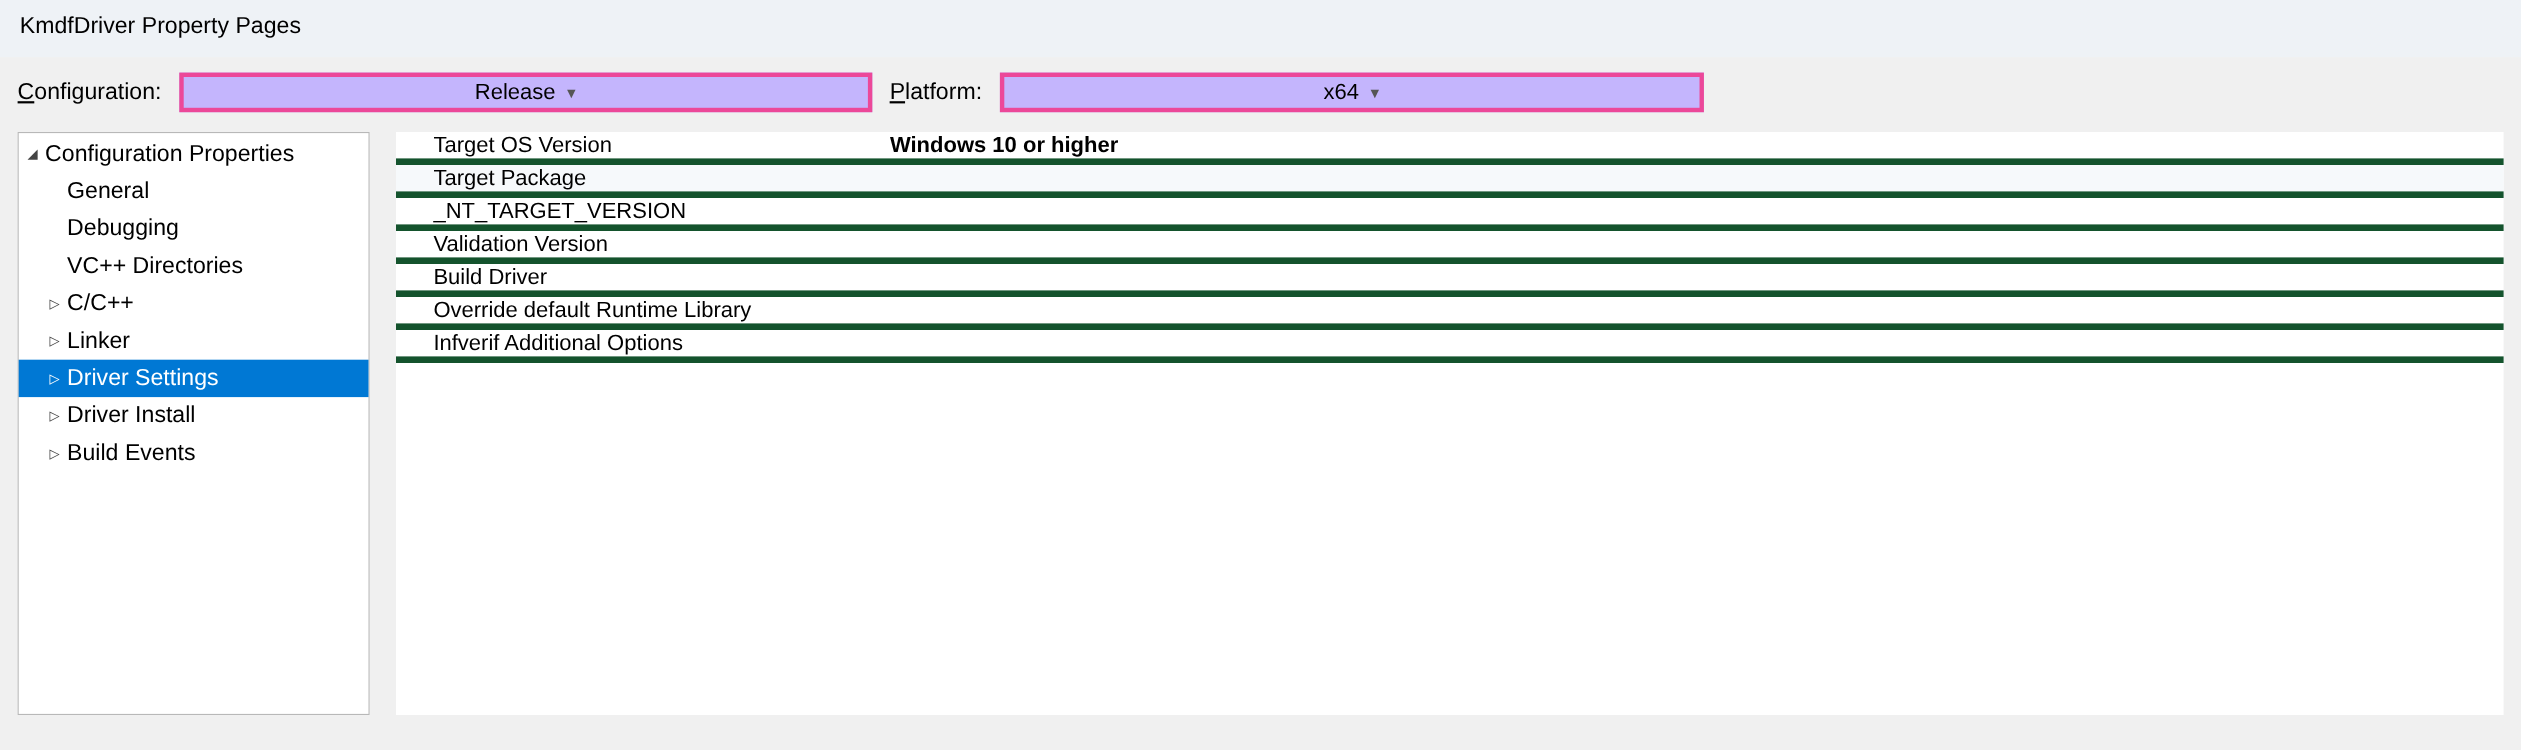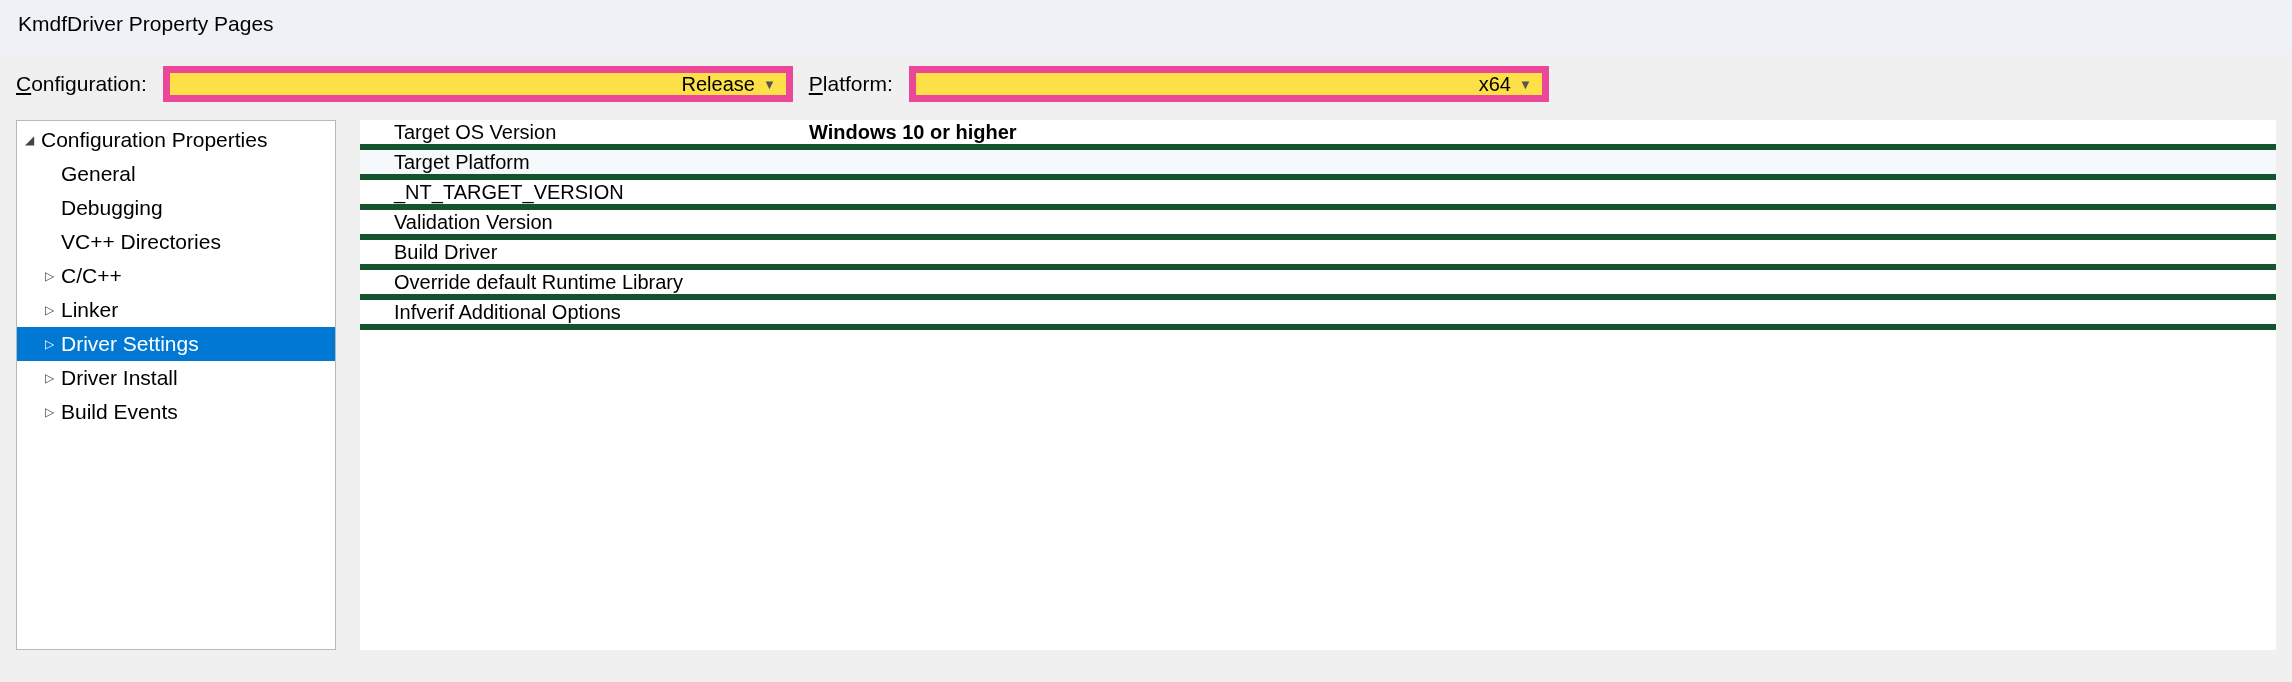--- a/index.html
+++ b/index.html
@@ -28,26 +28,26 @@
       padding: 14px 16px 18px 16px;
       background: #f0f0f0;
     }
     .config-label {
       font-size: 21px;
     }
     .underline-first::first-letter {
       text-decoration: underline;
     }
     .dropdown {
-      background: #fde047;
-      border: 7px solid #ec4899;
+      background: #c4b5fd;
+      border: 4px solid #ec4899;
       height: 36px;
       display: flex;
       align-items: center;
-      justify-content: flex-end;
+      justify-content: center;
       padding: 0 10px 0 12px;
       font-size: 20px;
       cursor: pointer;
     }
     .dropdown-config {
       flex: 1;
       max-width: 630px;
     }
     .dropdown-platform {
       flex: 1;
@@ -185,21 +185,21 @@
       <span>Build Events</span>
     </div>
   </div>
 
   <div class="grid-panel">
     <div class="grid-row">
       <div class="grid-label">Target OS Version</div>
       <div class="grid-value bold">Windows 10 or higher</div>
     </div>
     <div class="grid-row alt">
-      <div class="grid-label">Target Platform</div>
+      <div class="grid-label">Target Package</div>
     </div>
     <div class="grid-row">
       <div class="grid-label">_NT_TARGET_VERSION</div>
       <div class="grid-value"></div>
     </div>
     <div class="grid-row">
       <div class="grid-label">Validation Version</div>
       <div class="grid-value"></div>
     </div>
     <div class="grid-row">

